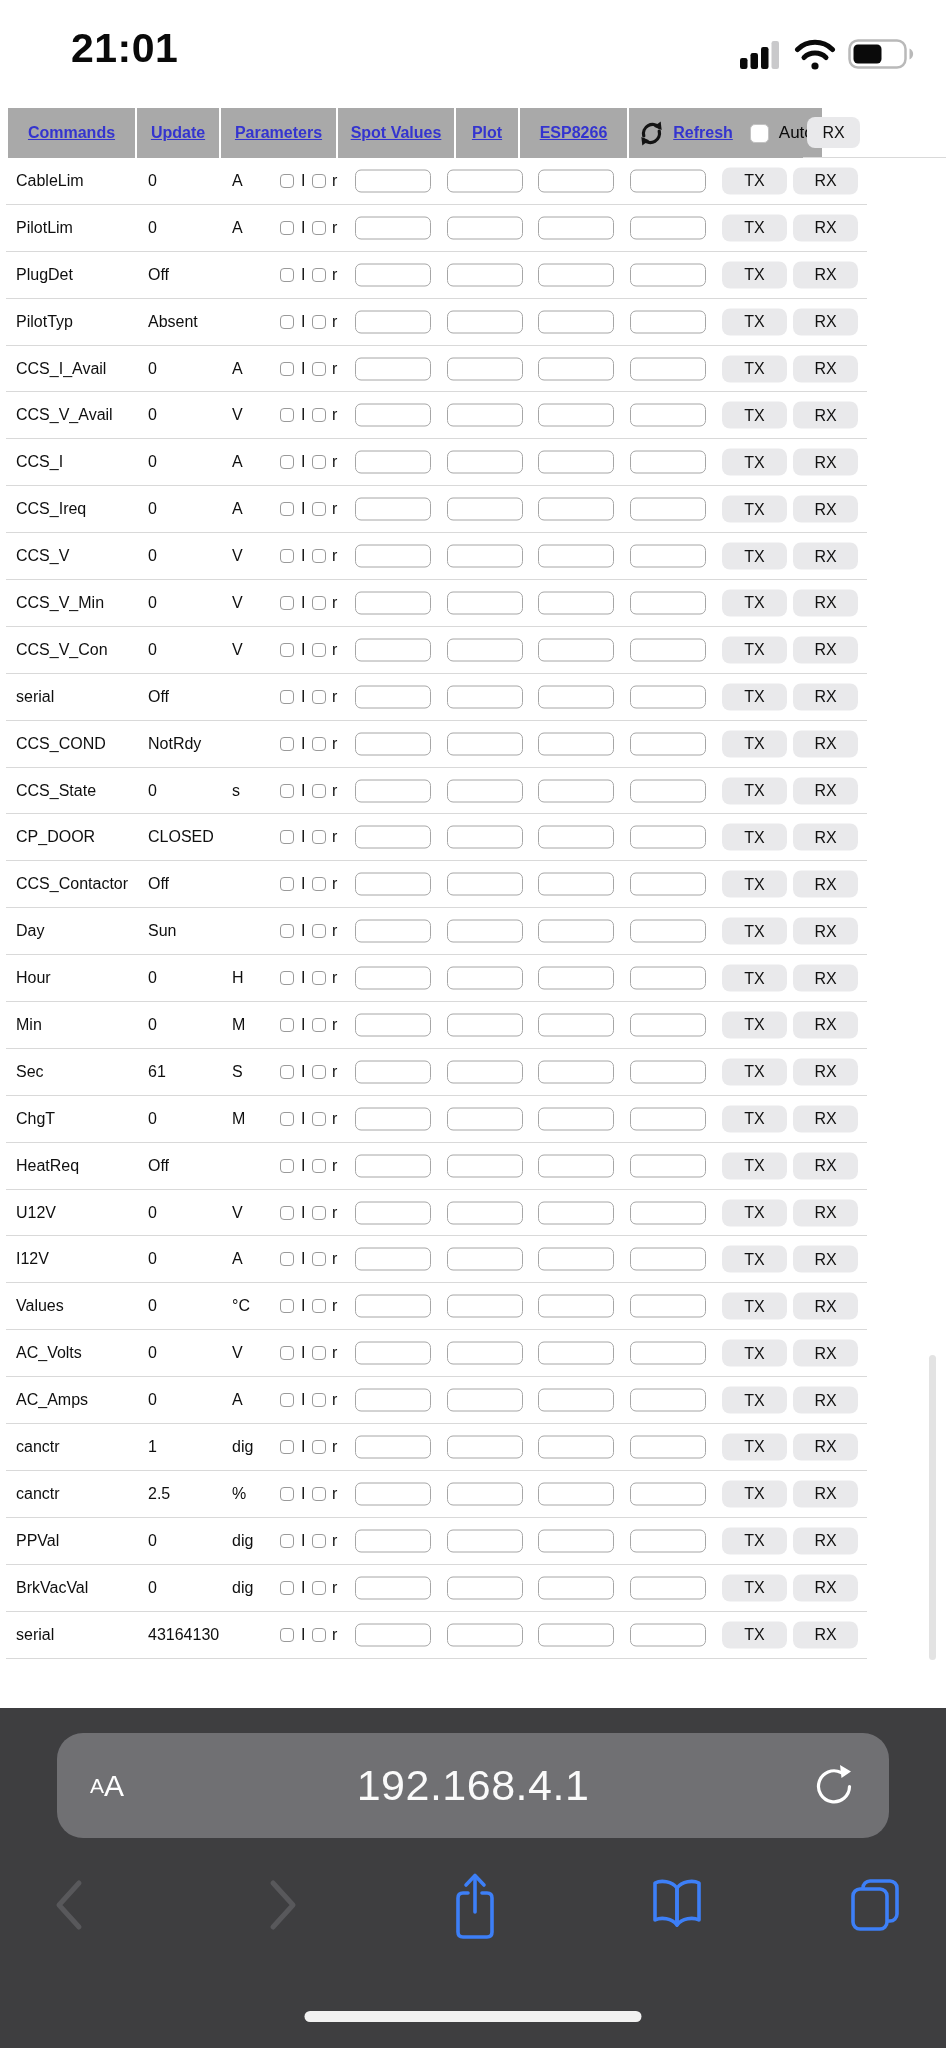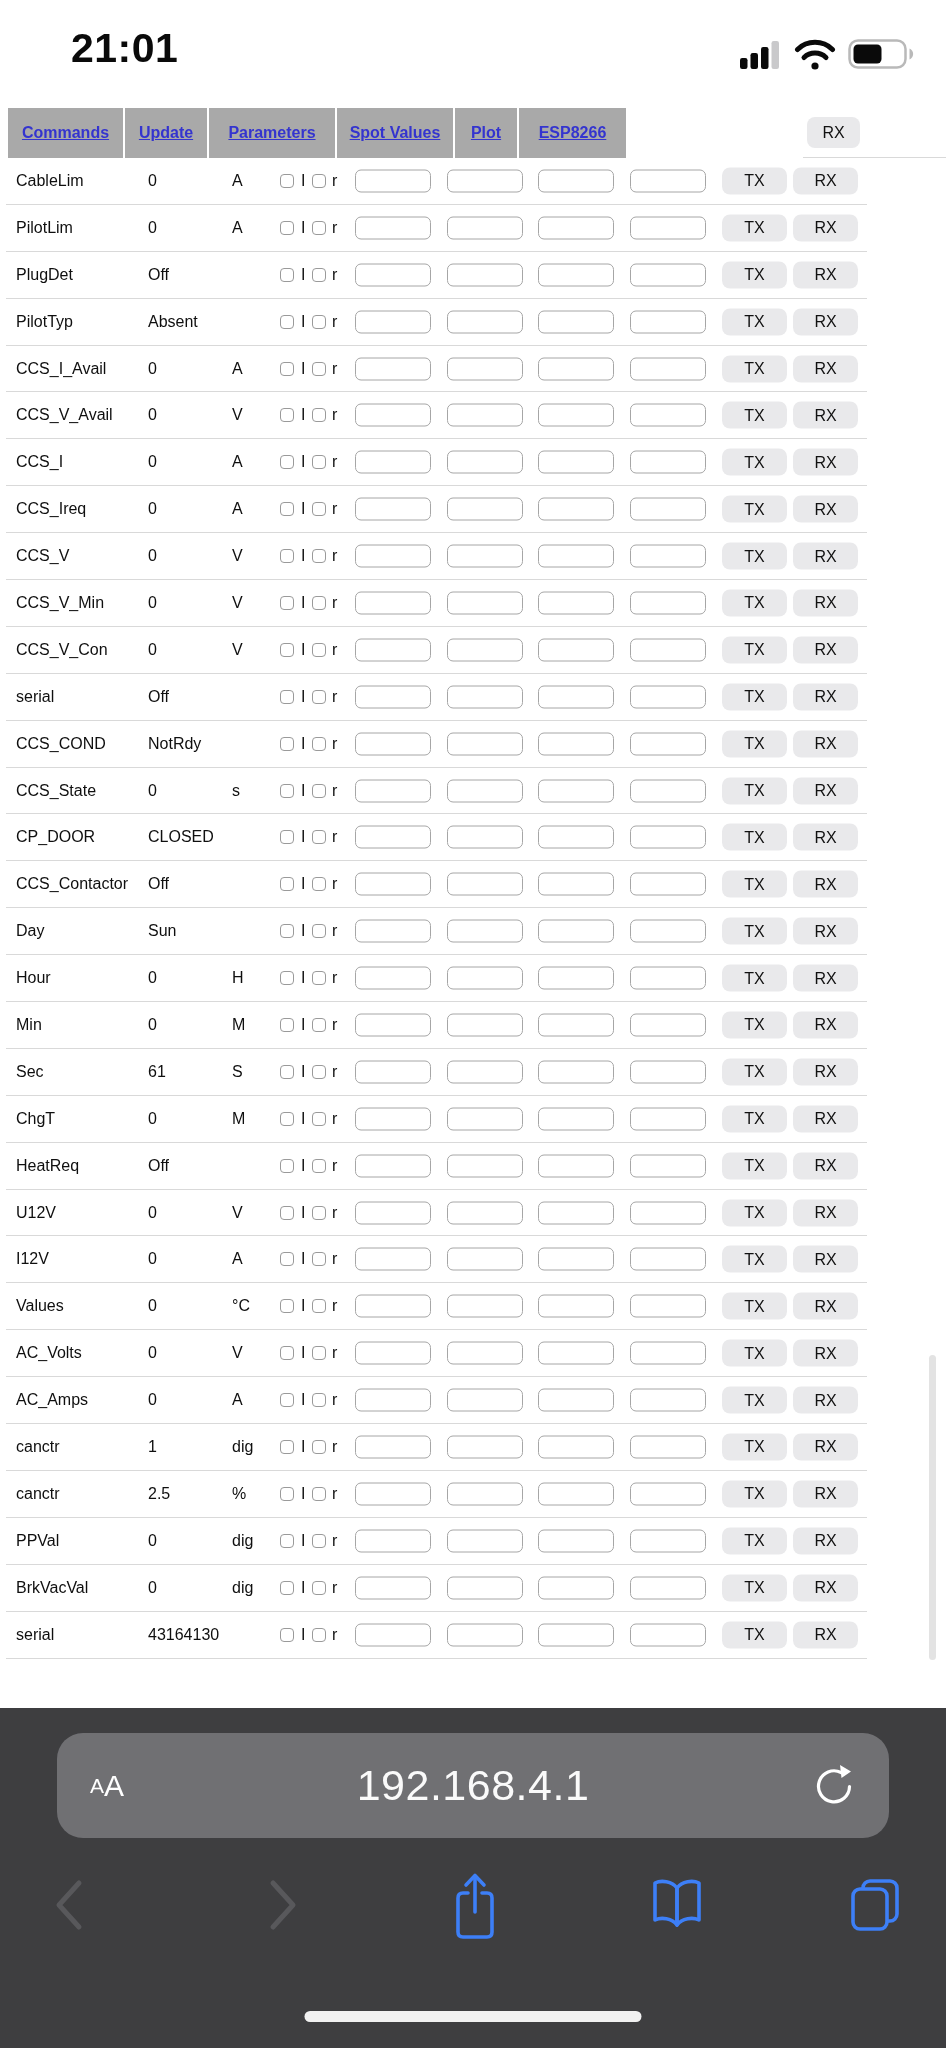--- a/index.html
+++ b/index.html
@@ -29,21 +29,21 @@
   
   .navbar{
     position:absolute; left:8px; top:108px; width:795px; height:50px;
     display:flex; gap:2px;
   }
   .nav-cell{
     background:var(--nav-gray);
     display:flex; align-items:center; justify-content:center;
     height:50px; flex:none;
   }
-  .c0{width:115px}.c1{width:82px}.c2{width:126px}.c3{width:116px}.c4{width:62px}.c5{width:107px}
+  .c0{width:127px}.c1{width:82px}.c2{width:115px}.c3{width:116px}.c4{width:62px}.c5{width:107px}
   .refresh-cell{ width:193px; gap:7px; }
   .nav-link{
     color:var(--link-blue); font-size:16px; font-weight:700;
     text-decoration:underline; cursor:pointer;
   }
   .refresh-icon{ width:29px; height:29px; display:block; }
   .auto-checkbox{
     width:19px; height:19px; background:#fff; border-radius:5px;
     border:1px solid #c2c2c2; display:inline-block; margin-left:10px;
   }
@@ -150,20 +150,31 @@
     </div>
     <div class="nav-cell c3">
       <a class="nav-link">Spot Values</a>
     </div>
     <div class="nav-cell c4">
       <a class="nav-link">Plot</a>
     </div>
     <div class="nav-cell c5">
       <a class="nav-link">ESP8266</a>
     </div>
+    <div class="nav-cell refresh-cell">
+    <svg class="refresh-icon" viewBox="0 0 30 30">
+      <path d="M7 17.5 A9.5 9.5 0 0 1 23 8.5" fill="none" stroke="#141414" stroke-width="3.4" stroke-linecap="round"></path>
+      <polygon points="24.5,2.5 25.5,11.5 17.5,8" fill="#141414"></polygon>
+      <path d="M23 12.5 A9.5 9.5 0 0 1 7 21.5" fill="none" stroke="#141414" stroke-width="3.4" stroke-linecap="round"></path>
+      <polygon points="5.5,27.5 4.5,18.5 12.5,22" fill="#141414"></polygon>
+    </svg>
+    <a class="nav-link">Refresh</a>
+    <span class="auto-checkbox"></span>
+    <span class="auto-label">Auto</span>
+  </div>
 </div>
 <button class="header-rx">RX</button>
 <div class="nav-right-sep"></div>
 
 <div class="table" id="param-table">
   <div class="row">
     <span class="cell cell-name">CableLim</span>
     <span class="cell cell-value">0</span>
     <span class="cell cell-unit">A</span>
     <span class="cb cb1"></span>

